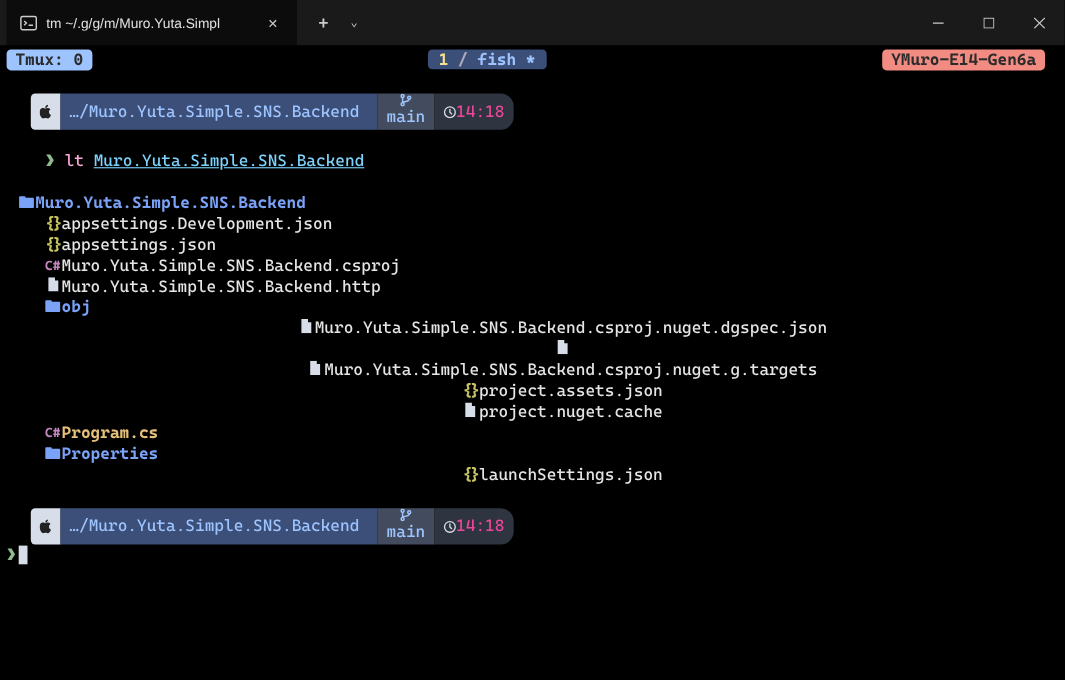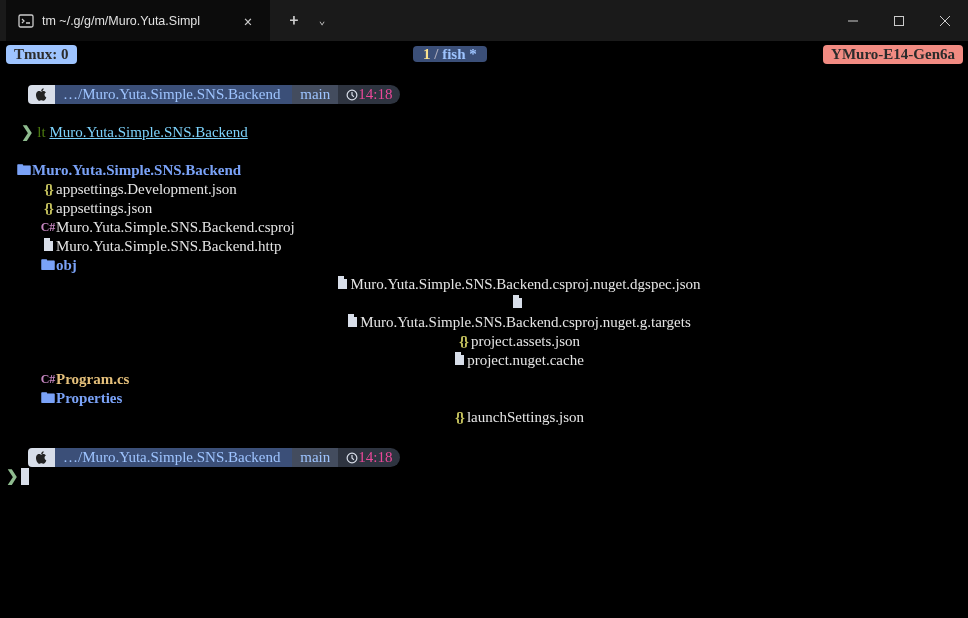--- a/index.html
+++ b/index.html
@@ -31,50 +31,49 @@
 .tab-icon { width:16px; height:16px; color:#ccc; }
 .tab-title { color:#e0e0e0; font-size:12.5px; font-family:'Segoe UI',sans-serif; white-space:nowrap; overflow:hidden; flex:1; }
 .tab-close { width:28px; text-align:center; color:#ccc; font-size:14px; cursor:pointer; }
 .new-tab { width:32px; text-align:center; color:#ccc; font-size:16px; cursor:pointer; margin-left:8px;}
 .tab-dropdown { width:20px; text-align:center; color:#ccc; font-size:11px; cursor:pointer; margin-left:2px;}
 .window-controls { position:absolute; right:0; top:0; height:41px; display:flex; }
 .wc-btn { width:46px; height:41px; display:flex; align-items:center; justify-content:center; color:#ccc; cursor:pointer; }
 .wc-btn svg { width:10px; height:10px; }
 
 .terminal {
-  padding:4px 5px 0 6px;
+  padding:4px 18px 0 6px;
   line-height:19px;
   font-size:15px;
   font-weight:500;
-  font-family:Liberation Serif, serif;
 }
 .status-top {
   display:flex; align-items:center;
   font-weight:bold;
   margin-bottom:0;
 }
 .seg-tmux { background:#9ec4ff; color:#2b2b2b; padding:0 8px; border-radius:4px; }
 .seg-center { flex:1; text-align:center; }
 .seg-center .bg { background:#3b4f78; border-radius:4px; padding:0 10px; }
 .seg-center .num { color:#f7e08f; }
 .seg-center .slash { color:#aab; }
 .seg-center .fish { color:#9ec4ff; }
 .seg-host { background:#f28b82; color:#2b2b2b; padding:0 8px; border-radius:4px; }
 
 .line { white-space:pre; }
 .prompt-row { display:flex; align-items:center; margin-top:3px; }
-.p-seg { display:inline-flex; align-items:center; padding:0 8px; height:19px; }
+.p-seg { display:inline-flex; align-items:center; padding:0 8px; height:33px; }
 .p-apple { background:#d8dee9; color:#222; border-radius:4px 0 0 4px; padding:0 8px;}
 .p-path  { background:#3b4f78; color:#9ec4ff; }
 .p-branch{ background:#434c5e; color:#9ec4ff;flex-direction:column; }
 .p-time  { background:#2e3440; color:#ec4899; border-radius:0 12px 12px 0; }
 
 .cmd-row { margin-top:0; }
 .chevron { color:#8fbc8f; font-weight:bold; }
-.cmd { color:#4d7c0f; }
+.cmd { color:#f9a8d4; }
 .cmd-arg { color:#7dd3fc; text-decoration:underline; }
 
 .tree { margin-top:0; }
 .tree .l { display:flex; }
 .indent0 { padding-left:10px; }
 .indent1 { padding-left:34px; }
 .indent2 { padding-left:66px;justify-content:center; }
 .ico { display:inline-block; width:16px; text-align:center; }
 .fold { color:#7aa2f7; }
 .fold-txt{ color:#7aa2f7; font-weight:bold; }

